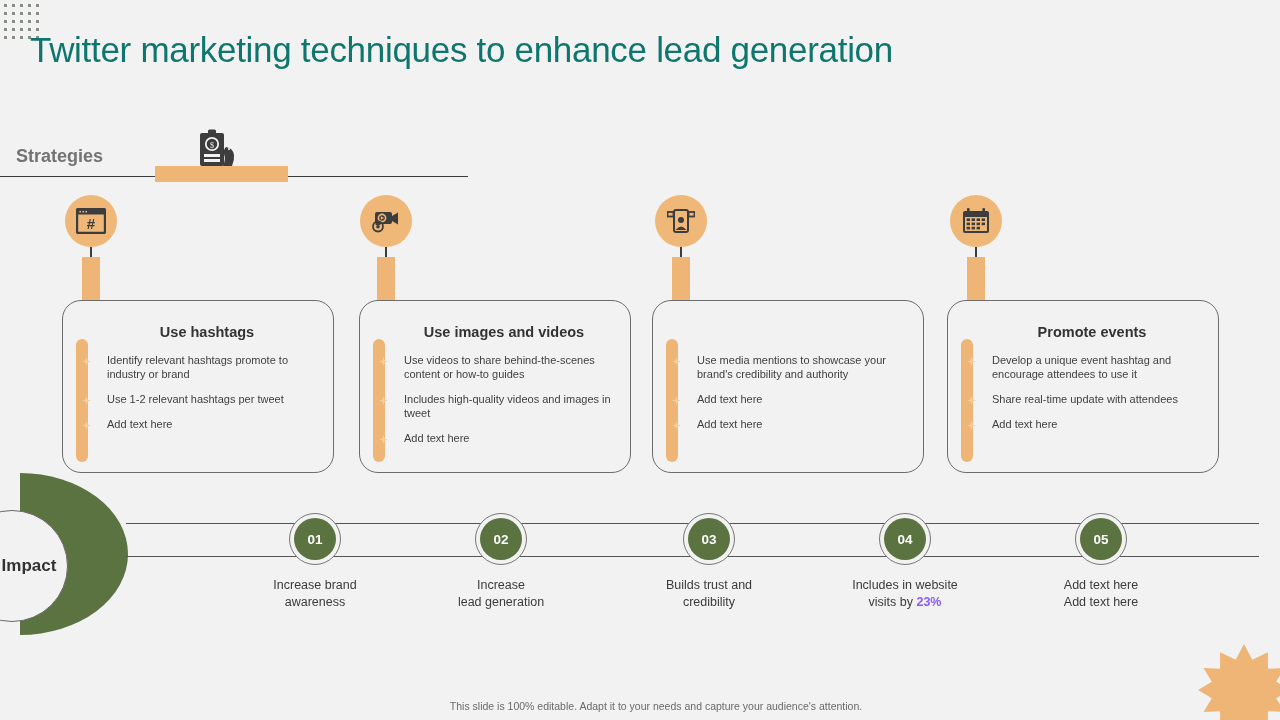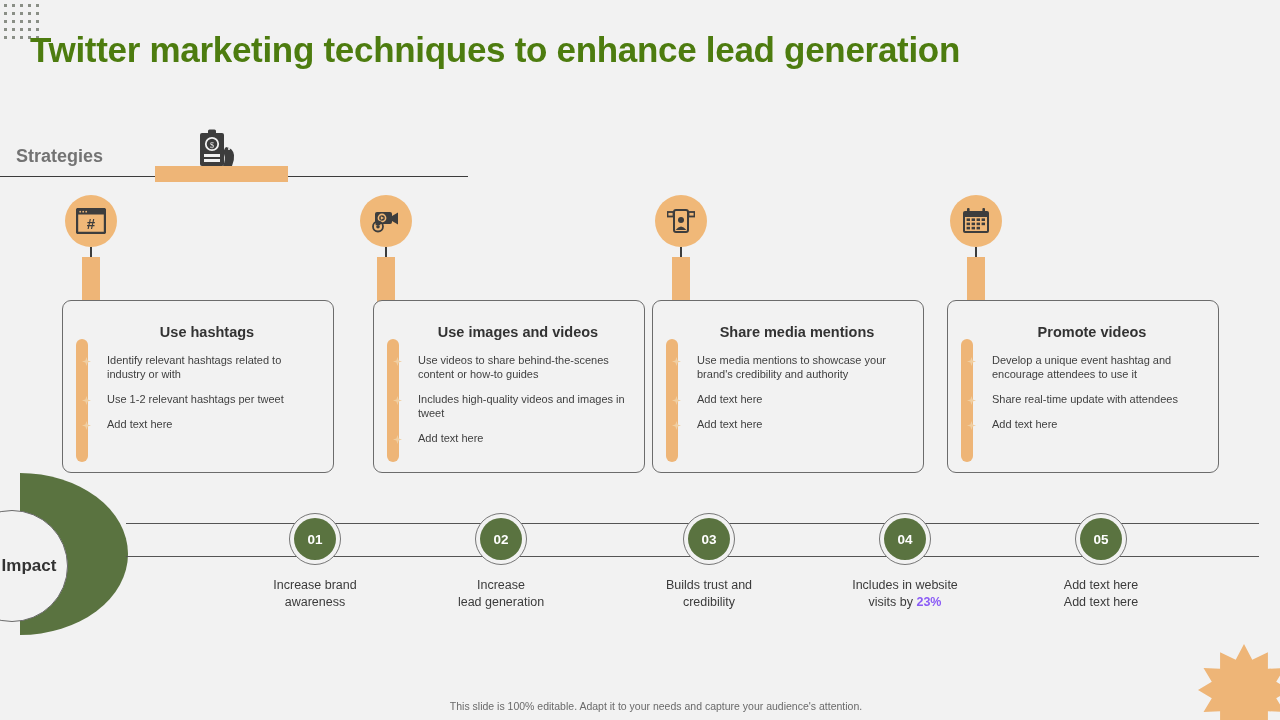--- a/index.html
+++ b/index.html
@@ -18,21 +18,21 @@
   }
   .starburst {
     position: absolute; right: -10px; bottom: -16px; width: 92px; height: 92px;
     background: #eeb577;
     clip-path: polygon(50% 0%, 59% 17%, 76% 9%, 76% 27%, 94% 26%, 85% 41%, 100% 50%, 85% 59%, 94% 74%, 76% 73%, 76% 91%, 59% 83%, 50% 100%, 41% 83%, 24% 91%, 24% 73%, 6% 74%, 15% 59%, 0% 50%, 15% 41%, 6% 26%, 24% 27%, 24% 9%, 41% 17%);
   }
 
   
   .title {
     position: absolute; left: 30px; top: 30px;
-    font-size: 35px; font-weight: bold; color: #4d7c0f;
+    font-size: 35px; font-weight: normal; color: #0f766e;
     letter-spacing: -0.3px; white-space: nowrap;
   }
   .subtitle {
     position: absolute; left: 30px; top: 86px;
     font-size: 10.5px; color: #5d5d5d; white-space: nowrap;
   }
 
   
   .strat-rule { position: absolute; left: 0; top: 176px; width: 468px; height: 1px; background: #3c3c3c; }
   .strat-label {
@@ -46,21 +46,21 @@
   .col { position: absolute; top: 195px; width: 280px; }
   .col-bubble {
     position: absolute; top: 0; width: 52px; height: 52px; border-radius: 50%;
     background: #f0b878; display: flex; align-items: center; justify-content: center;
   }
   .col-stem { position: absolute; top: 52px; width: 1.5px; height: 30px; background: #3c3c3c; }
   .col-tab { position: absolute; top: 62px; width: 18px; height: 52px; background: #eeb577; }
 
   .card {
     position: absolute; top: 105px; width: 272px; height: 173px;
-    border: 1px solid #6c6c6c; border-radius: 9px; background: #f2f2f2;
+    border: 1px solid #6c6c6c; border-radius: 19px; background: #f2f2f2;
   }
   .card h3 {
     font-size: 14.5px; font-weight: bold; color: #333; text-align: center;
     margin-top: 23px; margin-left: 18px;
   }
   .card-accent {
     position: absolute; left: 13px; top: 38px; width: 12px; height: 123px;
     border-radius: 6px; background: #eeb577;
   }
   .bullets { position: absolute; left: 44px; top: 52px; right: 12px; }
@@ -176,21 +176,21 @@
           </svg>
         </div>
         <div class="col-stem" style="left: 28px;"></div>
         <div class="col-tab" style="left: 20px;"></div>
         <div class="card" style="left: 0px;">
           <div class="card-accent"></div>
           <h3>Use hashtags</h3>
           <div class="bullets">
             <div class="bullet">
               <span class="bullet-mark"></span>
-              <div class="bullet-text">Identify relevant  hashtags related to industry or with</div>
+              <div class="bullet-text">Identify relevant  hashtags promote to industry or brand</div>
             </div>
             <div class="bullet">
               <span class="bullet-mark"></span>
               <div class="bullet-text">Use 1-2 relevant  hashtags per tweet</div>
             </div>
             <div class="bullet">
               <span class="bullet-mark"></span>
               <div class="bullet-text">Add text here</div>
             </div>
           </div>
@@ -203,21 +203,21 @@
             <path d="M22 9 l6 -3.5 v12 l-6 -3.5 z" fill="#3d3d3d"></path>
             <circle cx="12" cy="11" r="3.6" fill="none" stroke="#f0b878" stroke-width="1.6"></circle>
             <path d="M10.8 9.2 l3.2 1.8 l-3.2 1.8 z" fill="#f0b878"></path>
             <circle cx="8" cy="19.5" r="5" fill="none" stroke="#3d3d3d" stroke-width="1.8"></circle>
             <rect x="5.6" y="16.2" width="4.8" height="2" fill="#3d3d3d"></rect>
             <circle cx="8" cy="19.8" r="1.8" fill="#3d3d3d"></circle>
           </svg>
         </div>
         <div class="col-stem" style="left: 28px;"></div>
         <div class="col-tab" style="left: 20px;"></div>
-        <div class="card" style="left: 16px;">
+        <div class="card" style="left: 2px;">
           <div class="card-accent"></div>
           <h3>Use images and videos</h3>
           <div class="bullets">
             <div class="bullet">
               <span class="bullet-mark"></span>
               <div class="bullet-text">Use videos  to share  behind-the-scenes content or how-to  guides</div>
             </div>
             <div class="bullet">
               <span class="bullet-mark"></span>
               <div class="bullet-text">Includes  high-quality videos  and images in tweet</div>
@@ -238,21 +238,20 @@
             <rect x="0.5" y="5" width="6" height="4.5" fill="none" stroke="#3d3d3d" stroke-width="1.8"></rect>
             <rect x="21.5" y="5" width="6" height="4.5" fill="none" stroke="#3d3d3d" stroke-width="1.8"></rect>
             <line x1="6.5" y1="7" x2="8" y2="7" stroke="#3d3d3d" stroke-width="1.6"></line>
             <line x1="20" y1="7" x2="21.5" y2="7" stroke="#3d3d3d" stroke-width="1.6"></line>
           </svg>
         </div>
         <div class="col-stem" style="left: 28px;"></div>
         <div class="col-tab" style="left: 20px;"></div>
         <div class="card" style="left: 0px;">
           <div class="card-accent"></div>
-          <h3>Share media mentions</h3>
           <div class="bullets">
             <div class="bullet">
               <span class="bullet-mark"></span>
               <div class="bullet-text">Use media  mentions  to showcase your  brand's  credibility and  authority</div>
             </div>
             <div class="bullet">
               <span class="bullet-mark"></span>
               <div class="bullet-text">Add text here</div>
             </div>
             <div class="bullet">
@@ -281,21 +280,21 @@
               <rect x="5.6" y="19.8" width="3.4" height="2.6"></rect>
               <rect x="10.6" y="19.8" width="3.4" height="2.6"></rect>
               <rect x="15.6" y="19.8" width="3.4" height="2.6"></rect>
             </g>
           </svg>
         </div>
         <div class="col-stem" style="left: 28px;"></div>
         <div class="col-tab" style="left: 20px;"></div>
         <div class="card" style="left: 0px;">
           <div class="card-accent"></div>
-          <h3>Promote videos</h3>
+          <h3>Promote events</h3>
           <div class="bullets">
             <div class="bullet">
               <span class="bullet-mark"></span>
               <div class="bullet-text">Develop  a  unique  event  hashtag and  encourage  attendees to use it</div>
             </div>
             <div class="bullet">
               <span class="bullet-mark"></span>
               <div class="bullet-text">Share  real-time  update  with attendees</div>
             </div>
             <div class="bullet">

